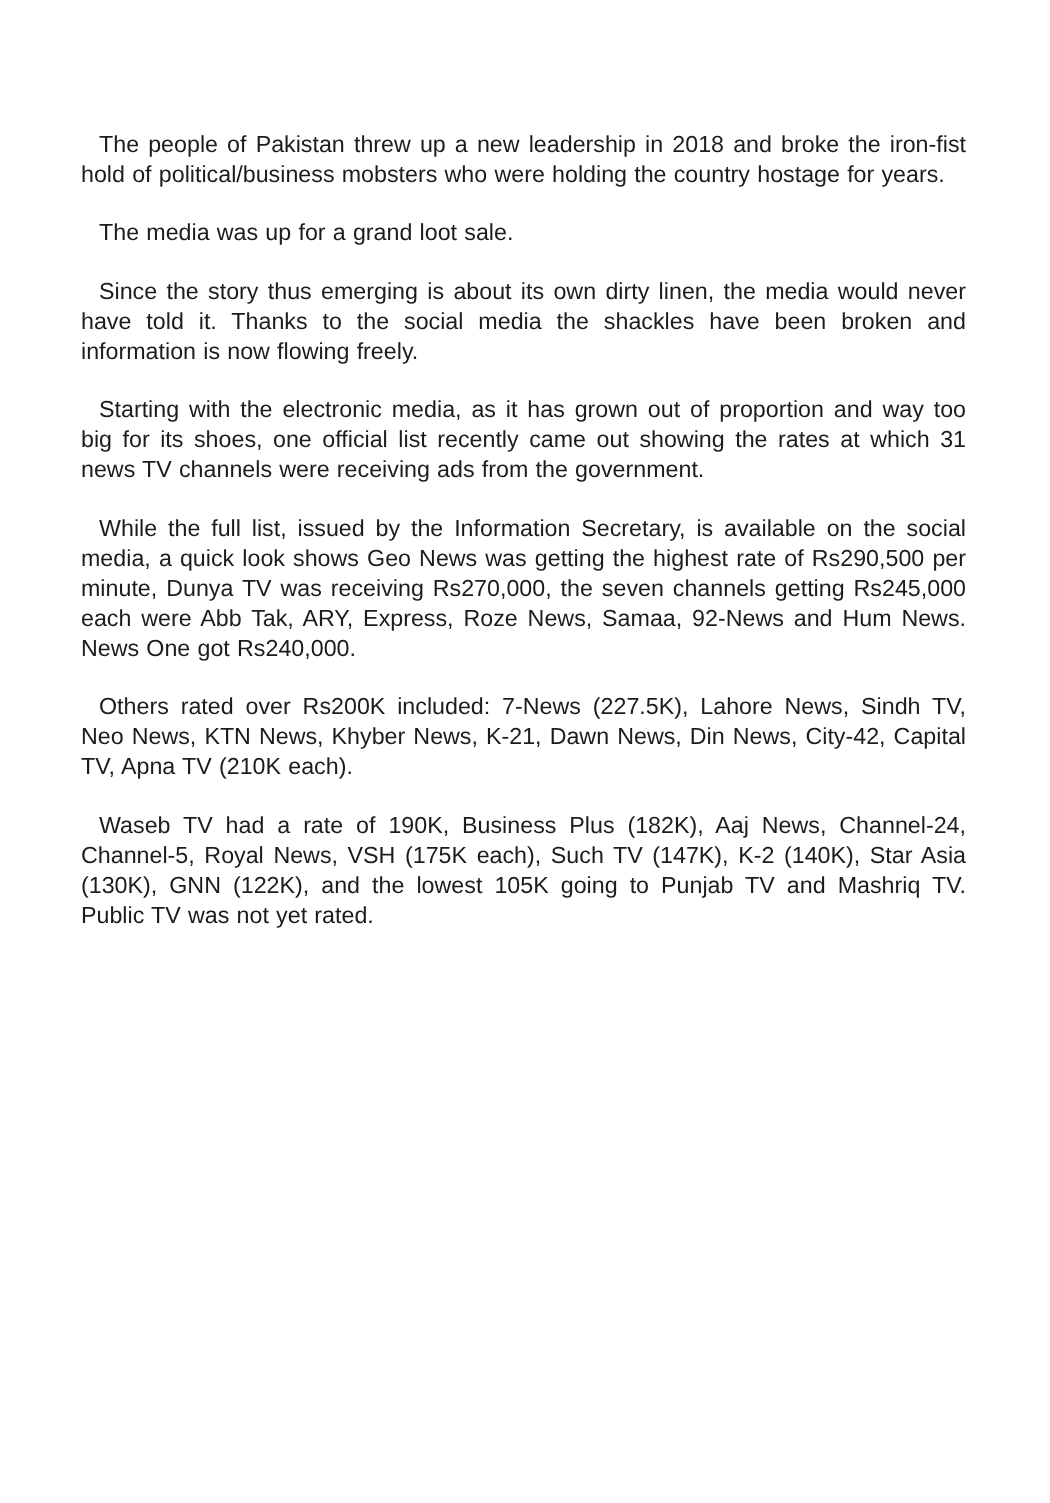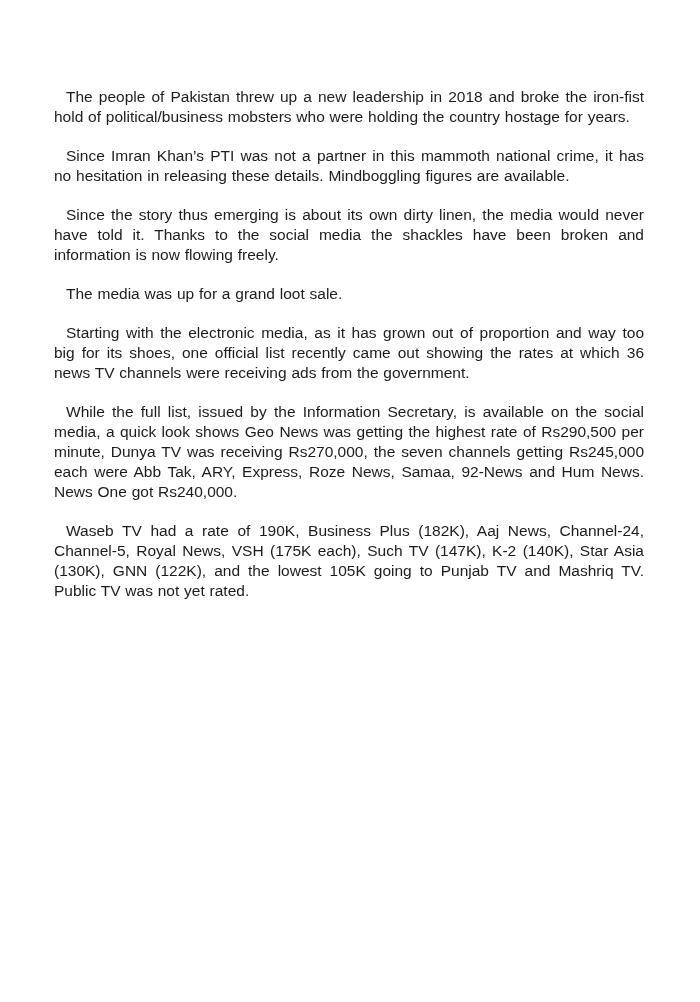--- a/index.html
+++ b/index.html
@@ -29,19 +29,19 @@
     text-indent: 12px;
     margin: 0 0 19px 0;
     word-spacing: 0.5px;
   }
 </style>
 </head>
 <body>
 
 <div class="page">
   <p class="para">The people of Pakistan threw up a new leadership in 2018 and broke the iron-fist hold of political/business mobsters who were holding the country hostage for years.</p>
-  <p class="para">Since Imran Khan’s PTI was not a partner in this mammoth national crime, it has no hesitation in releasing these details. Mindboggling figures are available.</p>
+  <p class="para">The media was up for a grand loot sale.</p>
   <p class="para">Since the story thus emerging is about its own dirty linen, the media would never have told it. Thanks to the social media the shackles have been broken and information is now flowing freely.</p>
-  <p class="para">The media was up for a grand loot sale.</p>
-  <p class="para">Starting with the electronic media, as it has grown out of proportion and way too big for its shoes, one official list recently came out showing the rates at which 36  news TV channels were receiving ads from the government.</p>
+  <p class="para">Starting with the electronic media, as it has grown out of proportion and way too big for its shoes, one official list recently came out showing the rates at which 31  news TV channels were receiving ads from the government.</p>
   <p class="para">While the full list, issued by the Information Secretary, is available on the social media, a quick look shows Geo News was getting the highest rate of Rs290,500 per minute, Dunya TV was receiving Rs270,000, the seven channels getting Rs245,000 each were Abb Tak, ARY, Express, Roze News, Samaa, 92-News and Hum News. News One got Rs240,000.</p>
+  <p class="para">Others rated over Rs200K included: 7-News (227.5K), Lahore News, Sindh TV, Neo News, KTN News, Khyber News, K-21, Dawn News, Din News, City-42, Capital TV, Apna TV (210K each).</p>
   <p class="para">Waseb TV had a rate of 190K, Business Plus (182K), Aaj News, Channel-24, Channel-5, Royal News, VSH (175K each), Such TV (147K), K-2 (140K), Star Asia (130K), GNN (122K), and the lowest 105K going to Punjab TV and Mashriq TV. Public TV was not yet rated.</p>
 </div>
 
 </body></html>

